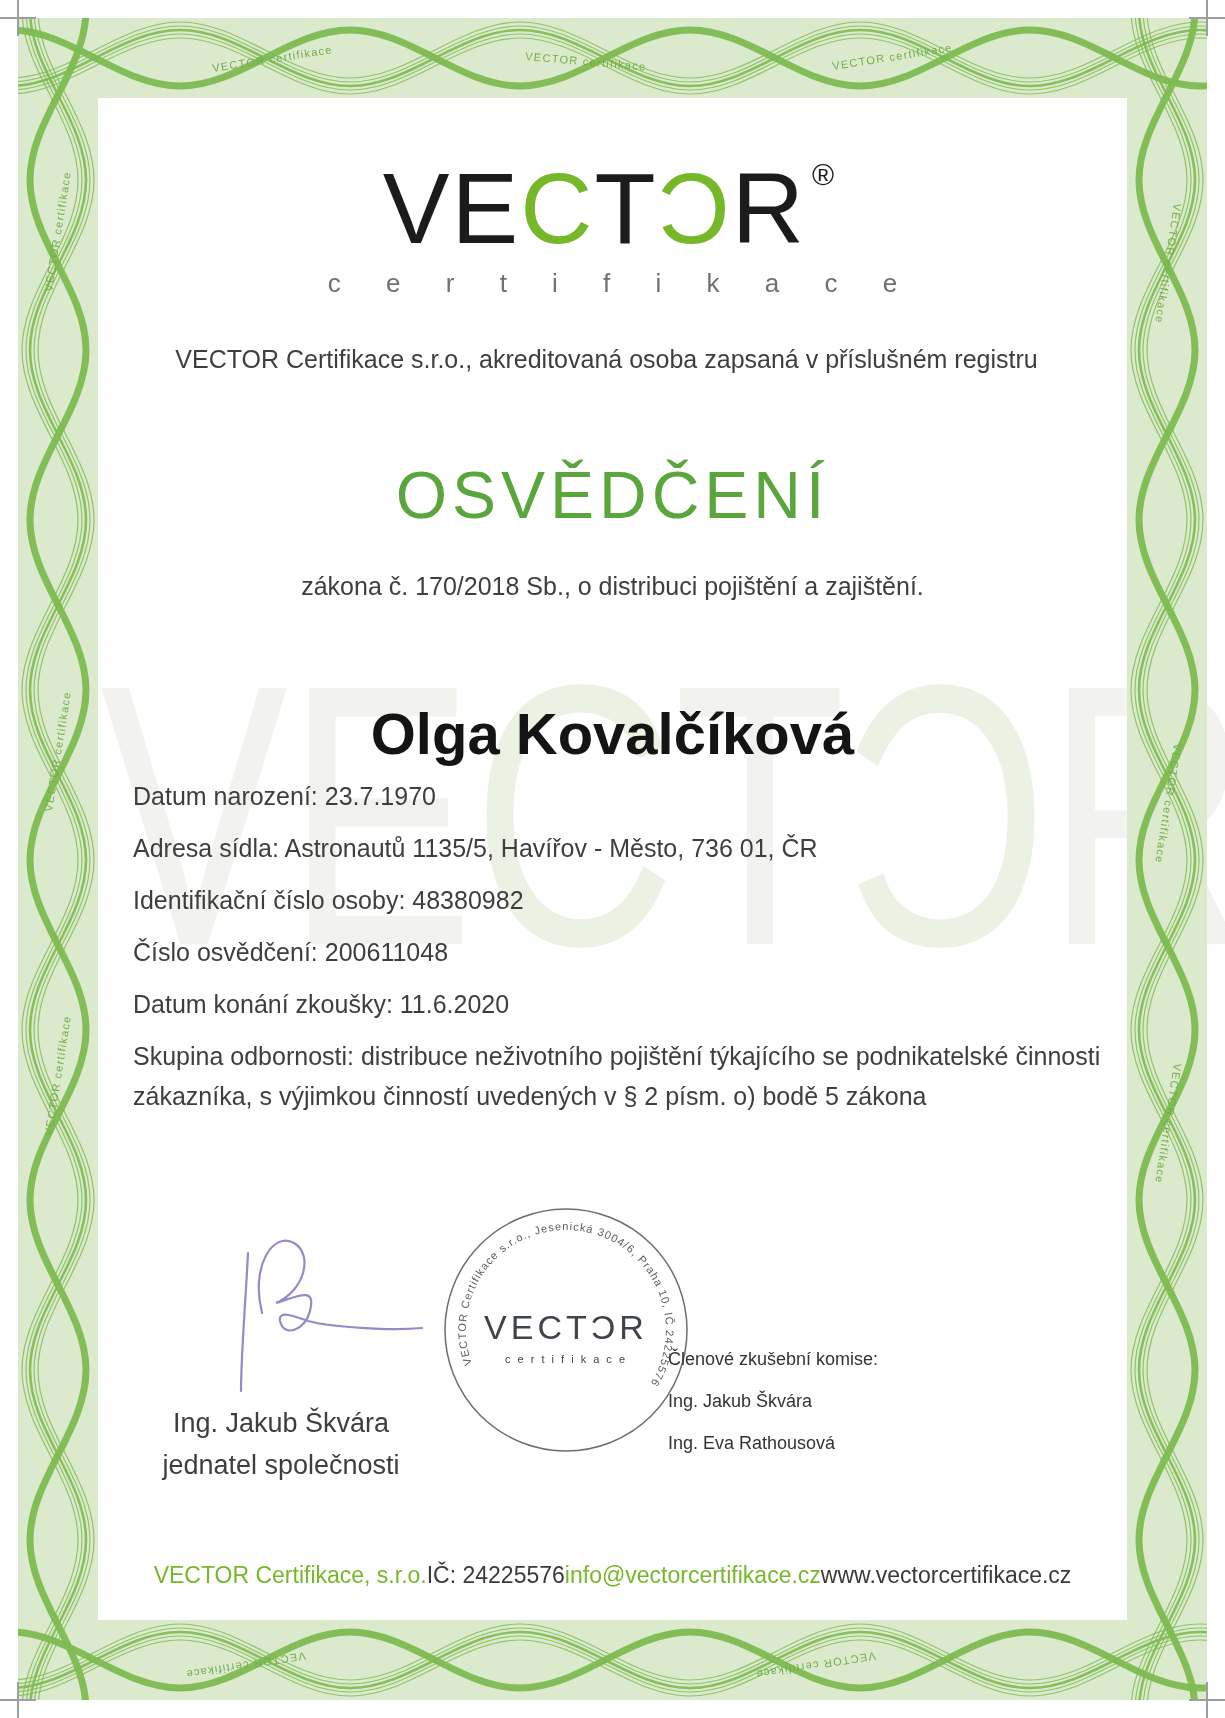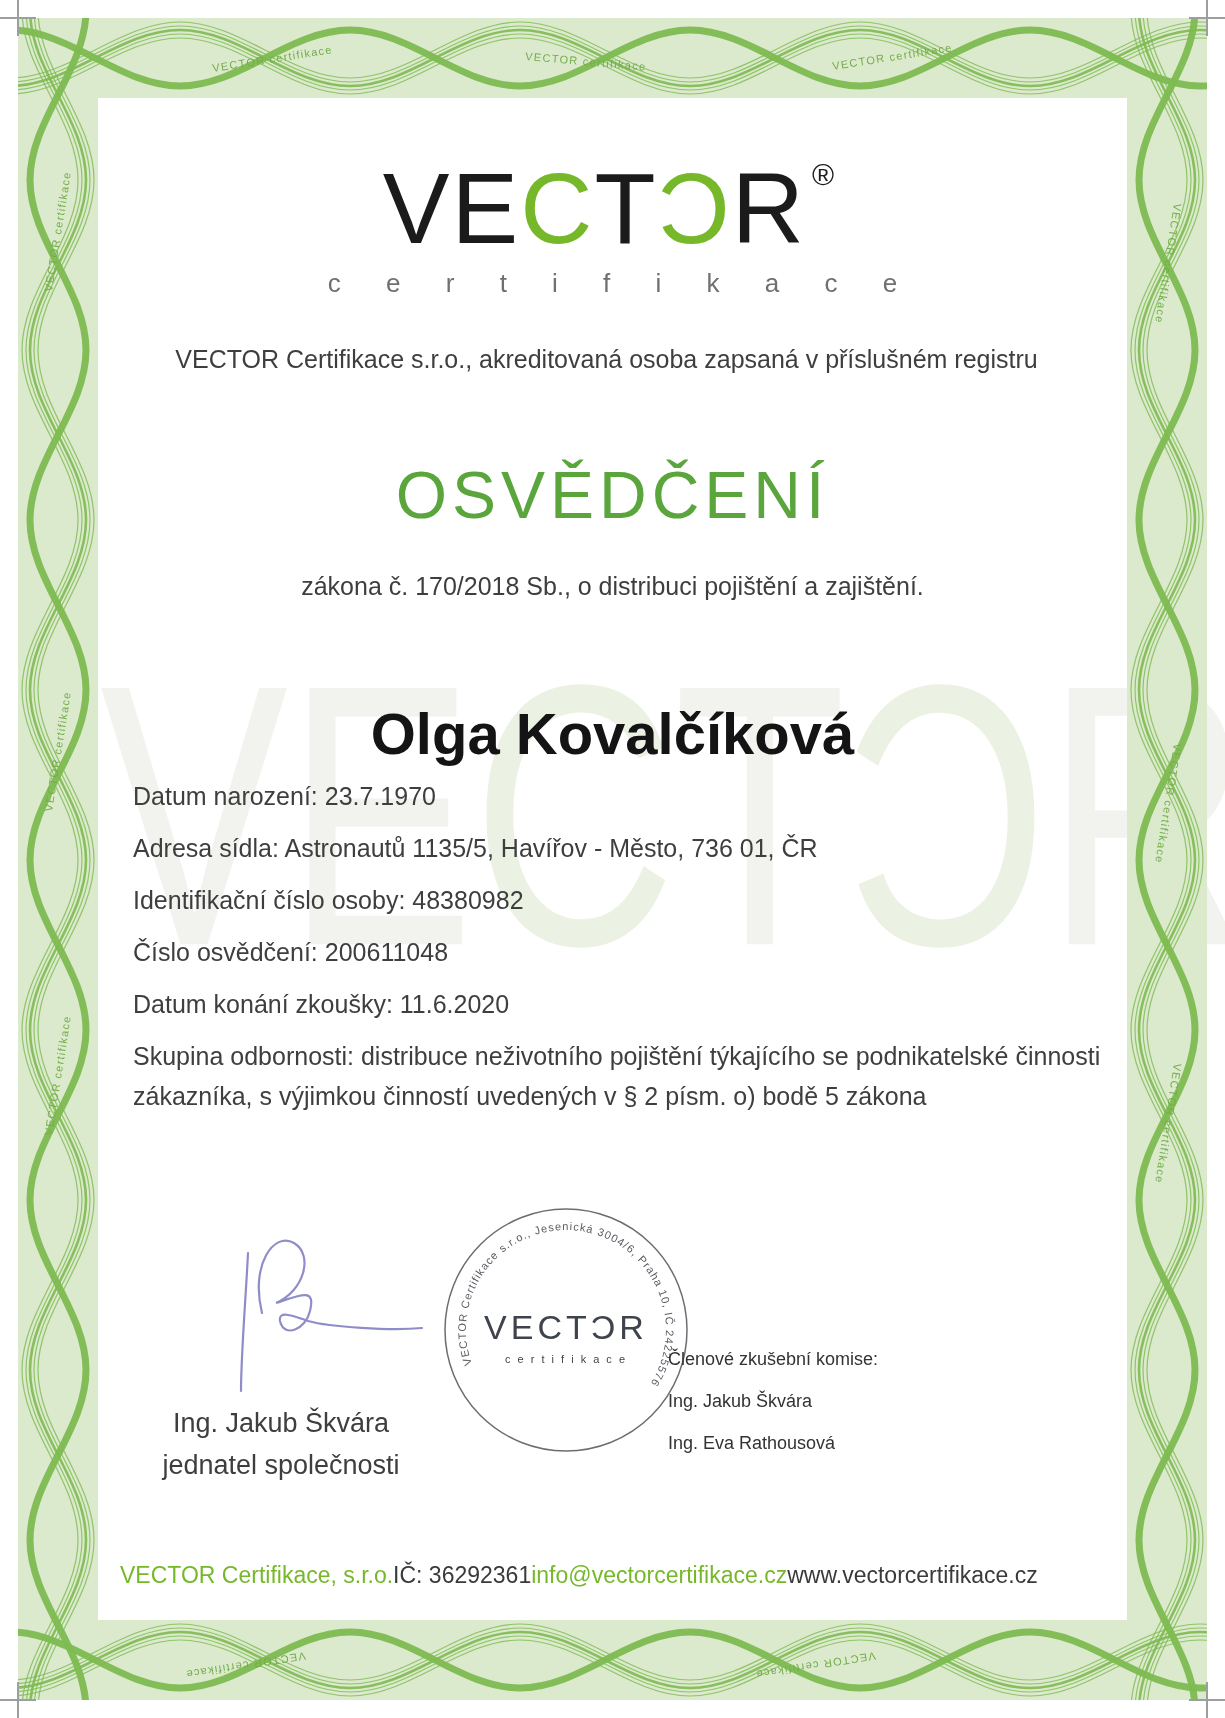--- a/index.html
+++ b/index.html
@@ -33,21 +33,21 @@
   .subtitle{left:60px;right:60px;top:566px;text-align:center;font-size:25px;line-height:41px;z-index:2;}
   .name{left:0;right:0;top:700px;text-align:center;font-size:58px;font-weight:700;color:#141414;z-index:2;}
   .details{left:133px;top:776px;width:975px;z-index:2;}
   .detail-line{font-size:25px;line-height:40px;margin-bottom:12px;}
   
   .sig-svg{left:210px;top:1205px;z-index:2;}
   .signatory{left:131px;top:1402px;width:300px;text-align:center;font-size:27px;line-height:42px;z-index:2;}
   .stamp-svg{left:441px;top:1205px;z-index:2;}
   .committee{left:668px;top:1338px;z-index:2;font-size:18px;line-height:42px;color:#333;}
   
-  .footer{left:120px;right:120px;top:1562px;display:flex;justify-content:flex-start;
+  .footer{left:120px;right:120px;top:1562px;display:flex;justify-content:center;
     align-items:baseline;font-size:23px;z-index:2;}
   .footer .green{color:#76b82a;}
   .footer .dark{color:#3a3a3a;}
   
   .ribbon{stroke:#7dba50;fill:none;}
   .band-label{font-size:11px;letter-spacing:1.3px;fill:#74ad4b;font-family:"Liberation Sans","DejaVu Sans",sans-serif;}
   .crop{stroke:#9aa0a0;stroke-width:2;}
 </style>
 </head>
 <body>
@@ -159,18 +159,18 @@
   </svg>
 
   <div class="abs committee">
     <div>Členové zkušební komise:</div>
     <div>Ing. Jakub Škvára</div>
     <div>Ing. Eva Rathousová</div>
   </div>
 
   <div class="abs footer">
     <span class="green">VECTOR Certifikace, s.r.o.</span>
-    <span class="dark">IČ: 36292361</span>
+    <span class="dark">IČ: 24225576</span>
     <span class="green">info@vectorcertifikace.cz</span>
     <span class="dark">www.vectorcertifikace.cz</span>
   </div>
 
 </div>
 
 </body></html>

